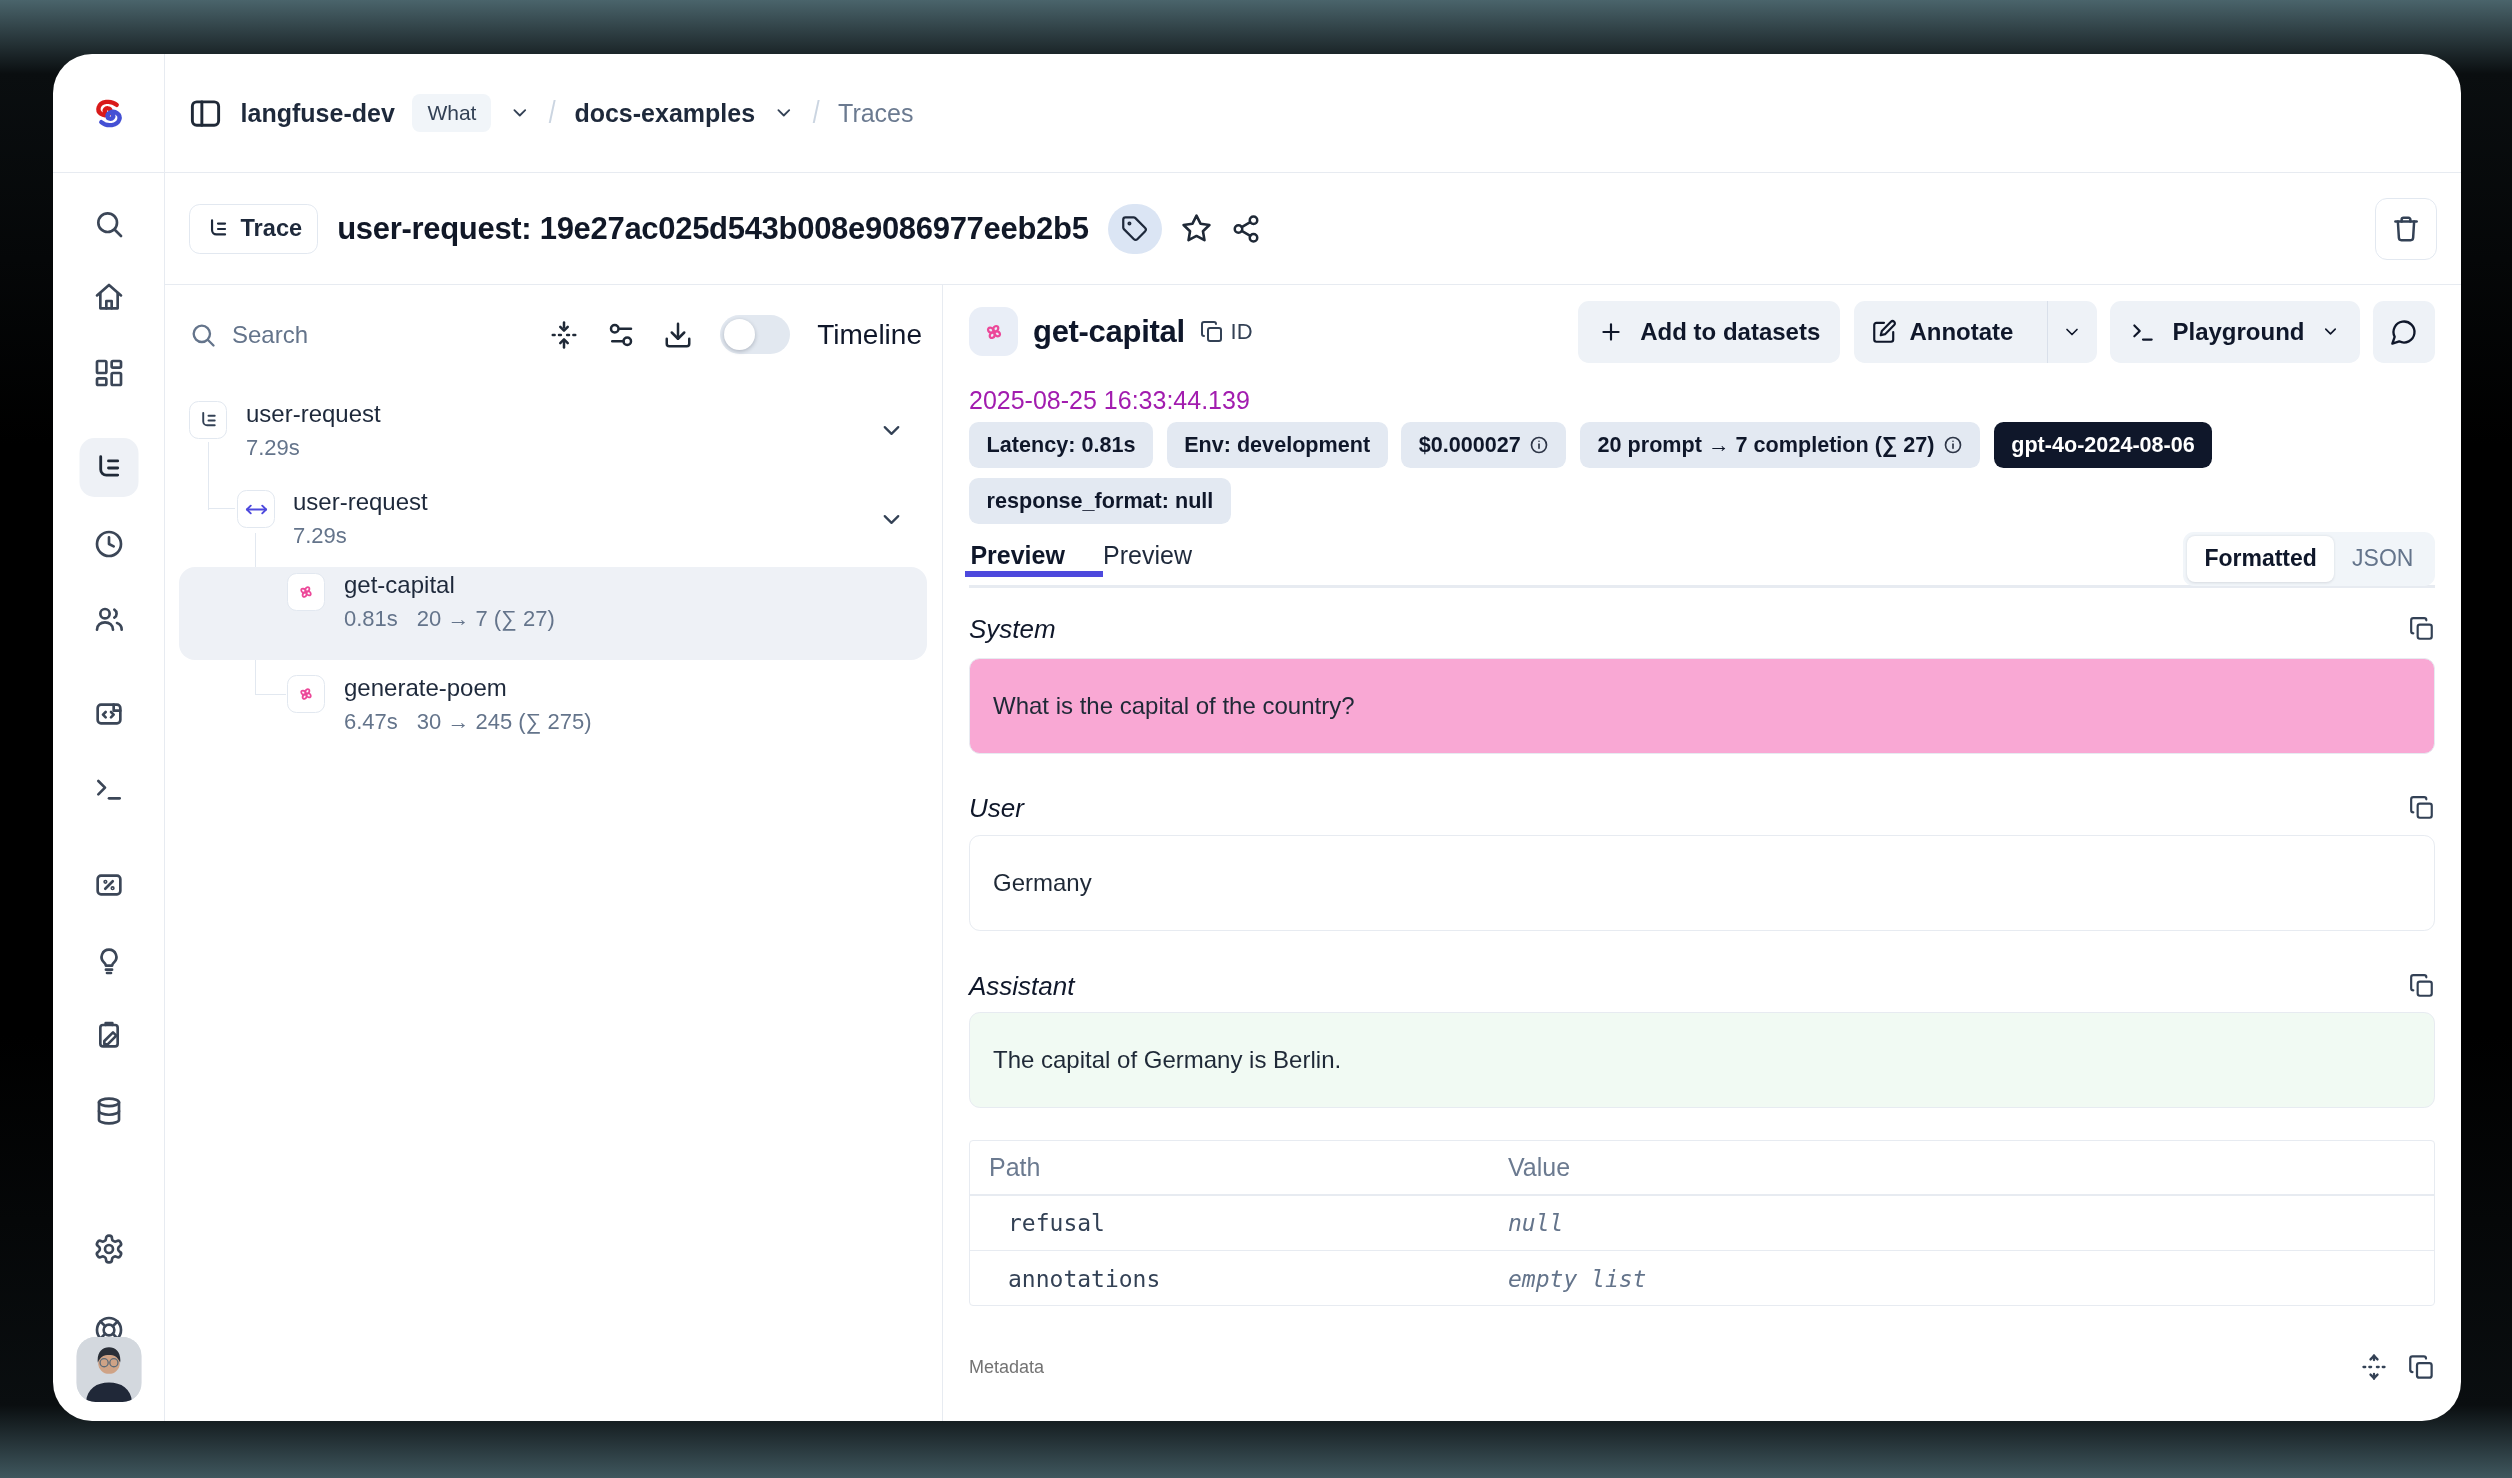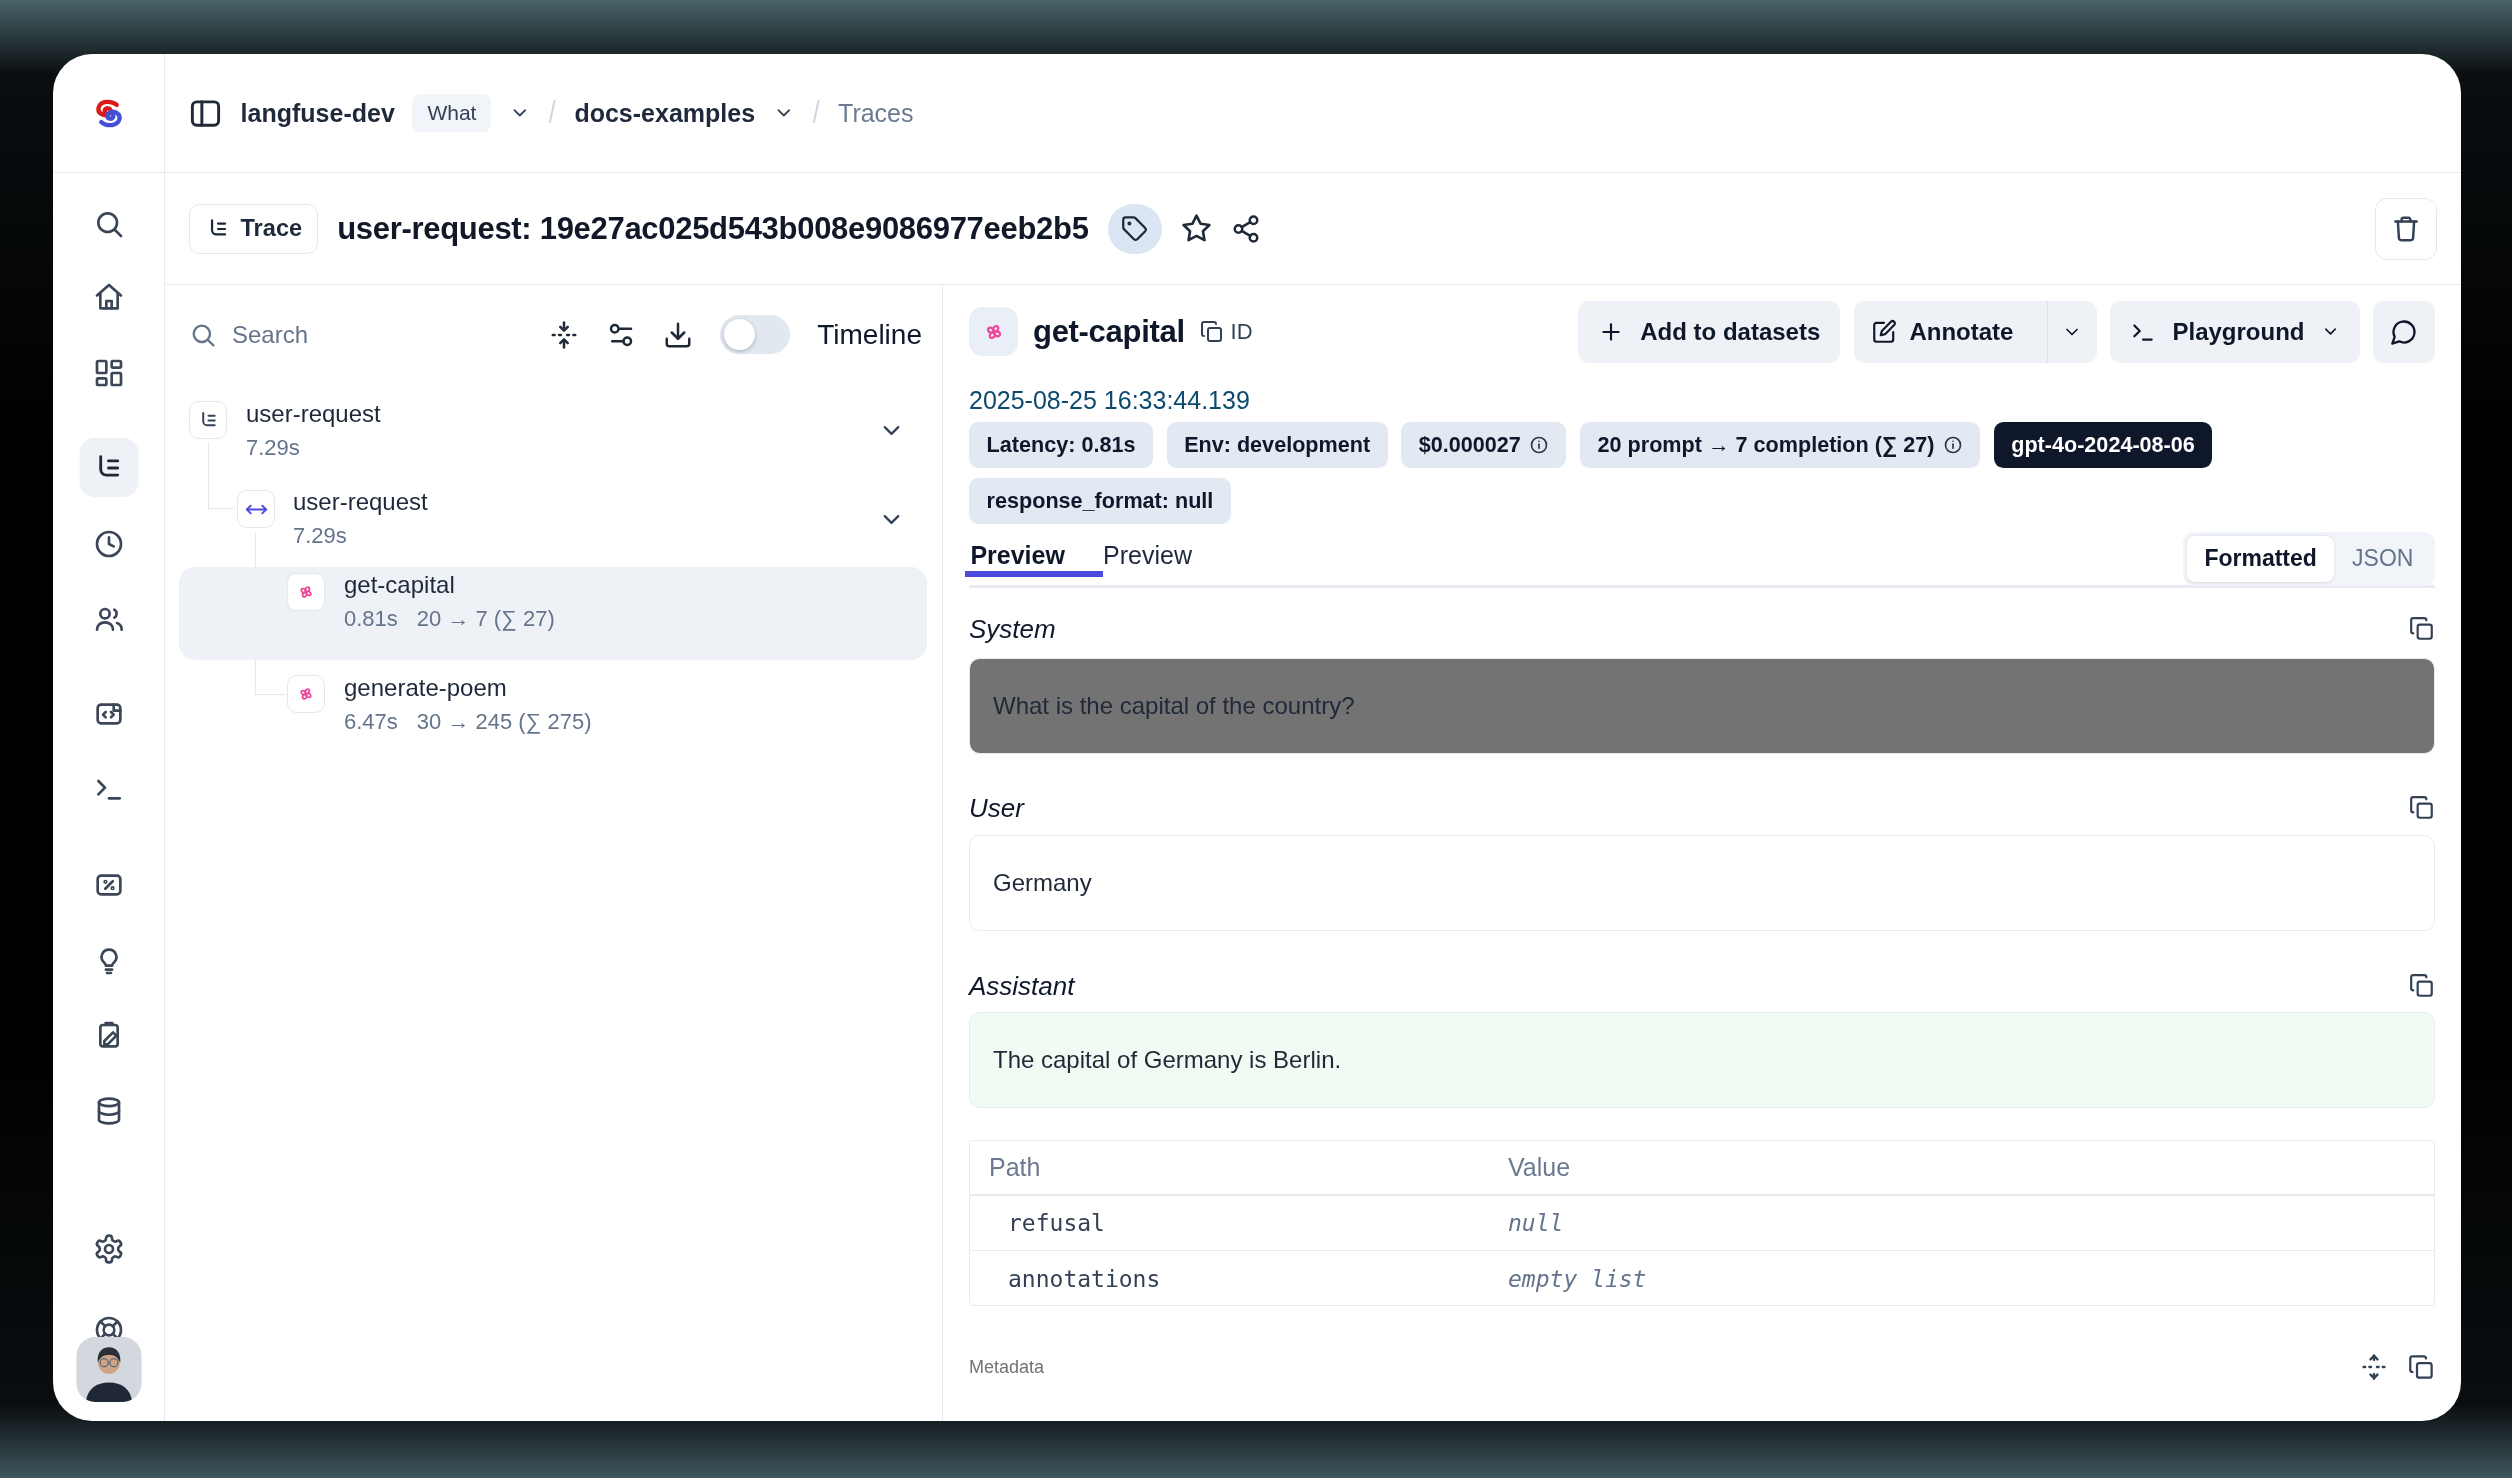--- a/index.html
+++ b/index.html
@@ -75,21 +75,21 @@
   .obs-title{font-size:31px;font-weight:700;color:#0f172a;letter-spacing:-0.3px;}
   .idwrap{display:flex;align-items:center;gap:6.8px;color:#334155;cursor:pointer;}
   .idwrap span{font-size:22px;font-weight:500;}
   .obs-actions{margin-left:auto;display:flex;align-items:center;gap:13.5px;}
   .btn{height:62px;border-radius:10.8px;background:var(--btn);display:inline-flex;align-items:center;gap:16px;padding:0 20px;font-size:24px;font-weight:600;color:#0f172a;cursor:pointer;white-space:nowrap;}
   .btn .bic{color:#0f172a;}
   .split{padding:0;}
   .split .seg1{display:flex;align-items:center;gap:12px;padding:0 17.6px;height:100%;}
   .split .seg2{width:50px;height:100%;display:flex;align-items:center;justify-content:center;border-left:1.4px solid #d9e0ea;}
   .btn-icon{width:62px;padding:0;justify-content:center;}
-  .obs-timestamp{top:101px;font-size:25px;color:#0c4a6e;}
+  .obs-timestamp{top:101px;font-size:25px;color:#a21caf;}
   .badge-row{display:flex;align-items:center;gap:13.5px;}
   .r1{top:137px;} .r2{top:193px;}
   .chipb{height:46px;border-radius:9.5px;background:var(--chip);display:inline-flex;align-items:center;gap:8px;padding:0 17.6px;font-size:21.6px;font-weight:700;color:#0f172a;white-space:nowrap;}
   .chipb.dark{background:#0f172a;color:#fff;}
   .info-ic{color:#0f172a;opacity:.85;}
 
   .tabs-row{top:252px;height:51px;border-bottom:3.4px solid var(--border);display:flex;align-items:flex-start;}
   .tab{position:relative;font-size:25px;padding:4px 6.8px 0 1.4px;margin-right:30px;cursor:pointer;color:#0f172a;}
   .tab.active{font-weight:700;}
   .tab.active::after{content:"";position:absolute;left:-4px;width:138px;bottom:-6.8px;height:5.4px;background:var(--indigo);}
@@ -97,21 +97,21 @@
   .segctl{margin-left:auto;height:54px;background:#f1f5f9;border-radius:10.8px;display:flex;align-items:center;padding:4px;margin-top:-5.4px;}
   .segopt{height:46px;display:flex;align-items:center;padding:0 17.6px;font-size:23px;border-radius:8px;cursor:pointer;}
   .segopt.on{background:#fff;color:#0f172a;font-weight:600;box-shadow:0 0.7px 2.7px rgba(15,23,42,.12);}
   .segopt.off{color:var(--sub);}
 
   .sec-label{display:flex;justify-content:space-between;align-items:center;height:32px;font-style:italic;}
   .sec-label .lb{font-size:26px;font-weight:500;color:#0f172a;}
   .copy-ic{color:#334155;cursor:pointer;}
   .sl-system{top:328px;} .sl-user{top:507px;} .sl-assistant{top:685px;}
   .iobox{border:1.4px solid var(--border);border-radius:10.8px;display:flex;align-items:center;padding:0 23px;font-size:24px;color:#1f2937;}
-  .bx-system{top:373px;height:96px;background:#737373;}
+  .bx-system{top:373px;height:96px;background:#f9a8d4;}
   .bx-user{top:550px;height:96px;background:#fff;}
   .bx-assistant{top:727px;height:96px;background:var(--green);}
 
   .ptable{top:855px;height:166px;border:1.4px solid var(--border);border-radius:4px;background:#fff;}
   .prow{display:flex;align-items:center;height:55px;}
   .prow.hd{border-bottom:2.7px solid var(--border);color:var(--sub2);font-size:25px;}
   .prow.b1{border-bottom:1.4px solid var(--border);}
   .c1{width:538px;padding-left:19px;flex:none;}
   .prow.body .c1{padding-left:38px;font-family:"DejaVu Sans Mono",monospace;font-size:23px;color:#334155;}
   .c2{flex:1;}

